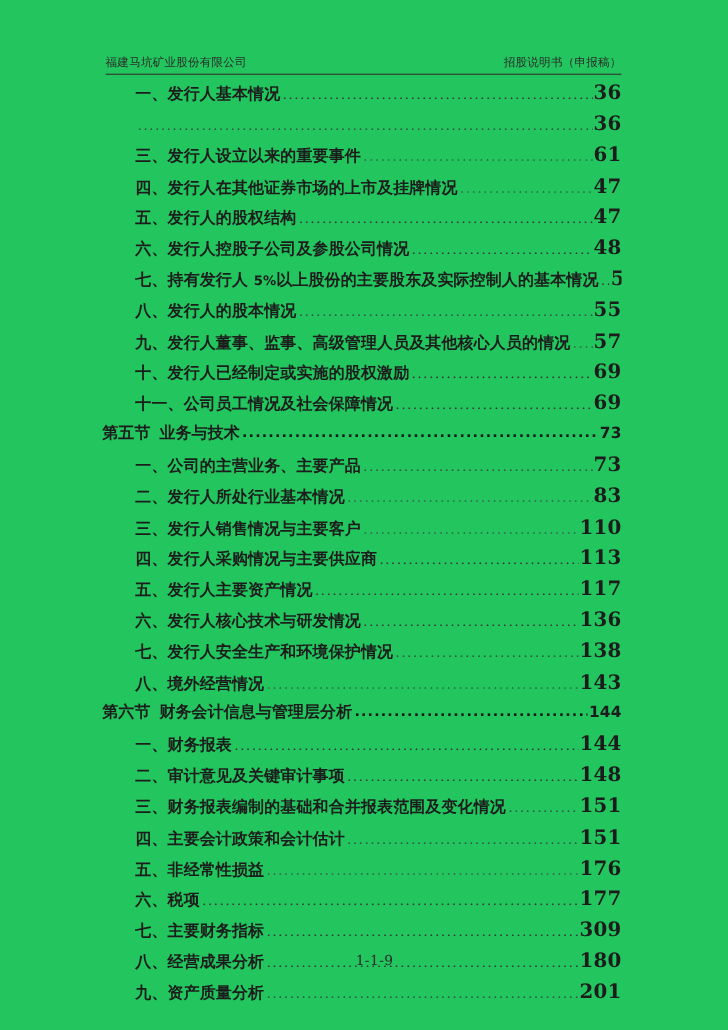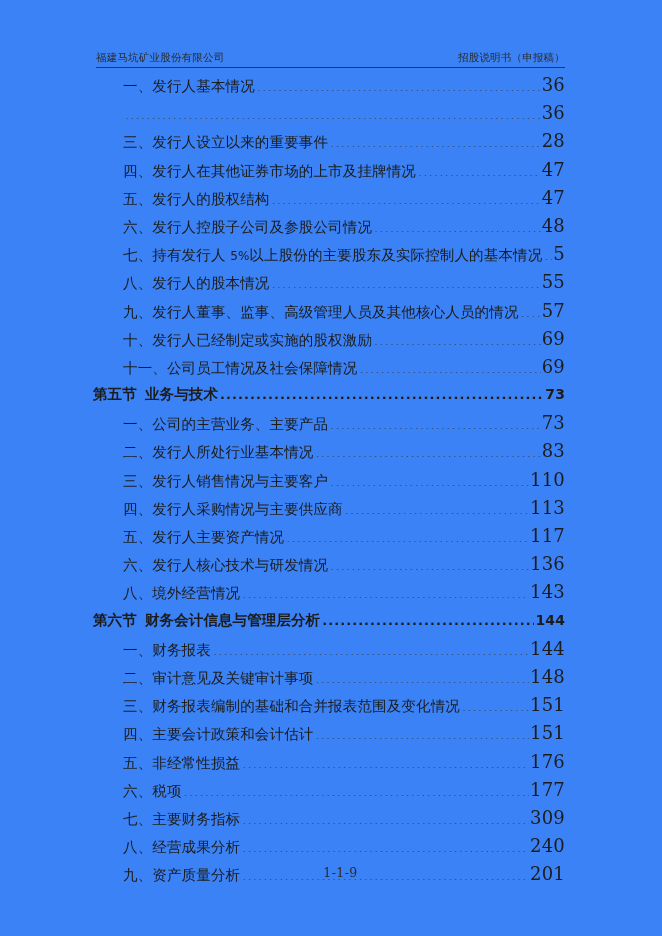--- a/index.html
+++ b/index.html
@@ -15,21 +15,21 @@
     color: #1a1a1a;
     -webkit-font-smoothing: antialiased;
   }
 
   .page {
     position: relative;
     width: 662px;
     height: 936px;
     box-sizing: border-box;
     overflow: hidden;
-    background: #3b82f6;
+    background: #22c55e;
   }
 
   
   .page-header {
     position: absolute;
     left: 96px;
     right: 97px;
     top: 38px;
     height: 26px;
     display: flex;
@@ -98,21 +98,21 @@
     letter-spacing: .2px;
   }
 
   
   .toc-row.level2 {
     padding-left: 30px;
   }
   .toc-row.level2 .label,
   .toc-row.level2 .pageno {
     font-family: "DejaVu Serif", "Liberation Serif", serif;
-    font-weight: normal;
+    font-weight: bold;
   }
 
   
   .toc-row.level1 {
     padding-left: 0;
   }
   .toc-row.level1 .label,
   .toc-row.level1 .pageno {
     font-family: "DejaVu Sans", "Liberation Sans", sans-serif;
     font-weight: bold;
@@ -174,21 +174,21 @@
         <span class="leader"></span>
         <span class="pageno">36</span>
       </div>
       <div class="toc-row level2">
         <span class="leader"></span>
         <span class="pageno">36</span>
       </div>
       <div class="toc-row level2">
         <span class="label">三、发行人设立以来的重要事件</span>
         <span class="leader"></span>
-        <span class="pageno">28</span>
+        <span class="pageno">61</span>
       </div>
       <div class="toc-row level2">
         <span class="label">四、发行人在其他证券市场的上市及挂牌情况</span>
         <span class="leader"></span>
         <span class="pageno">47</span>
       </div>
       <div class="toc-row level2">
         <span class="label">五、发行人的股权结构</span>
         <span class="leader"></span>
         <span class="pageno">47</span>
@@ -252,20 +252,25 @@
         <span class="label">五、发行人主要资产情况</span>
         <span class="leader"></span>
         <span class="pageno">117</span>
       </div>
       <div class="toc-row level2">
         <span class="label">六、发行人核心技术与研发情况</span>
         <span class="leader"></span>
         <span class="pageno">136</span>
       </div>
       <div class="toc-row level2">
+        <span class="label">七、发行人安全生产和环境保护情况</span>
+        <span class="leader"></span>
+        <span class="pageno">138</span>
+      </div>
+      <div class="toc-row level2">
         <span class="label">八、境外经营情况</span>
         <span class="leader"></span>
         <span class="pageno">143</span>
       </div>
       <div class="toc-row level1">
         <span class="label"><span class="sec-num">第六节</span><span class="sec-title">财务会计信息与管理层分析</span></span>
         <span class="leader"></span>
         <span class="pageno">144</span>
       </div>
       <div class="toc-row level2">
@@ -299,21 +304,21 @@
         <span class="pageno">177</span>
       </div>
       <div class="toc-row level2">
         <span class="label">七、主要财务指标</span>
         <span class="leader"></span>
         <span class="pageno">309</span>
       </div>
       <div class="toc-row level2">
         <span class="label">八、经营成果分析</span>
         <span class="leader"></span>
-        <span class="pageno">240</span>
+        <span class="pageno">180</span>
       </div>
       <div class="toc-row level2">
         <span class="label">九、资产质量分析</span>
         <span class="leader"></span>
         <span class="pageno">201</span>
       </div>
     </div>
 
   <div class="page-footer">
     <span class="folio">1-1-9</span>

